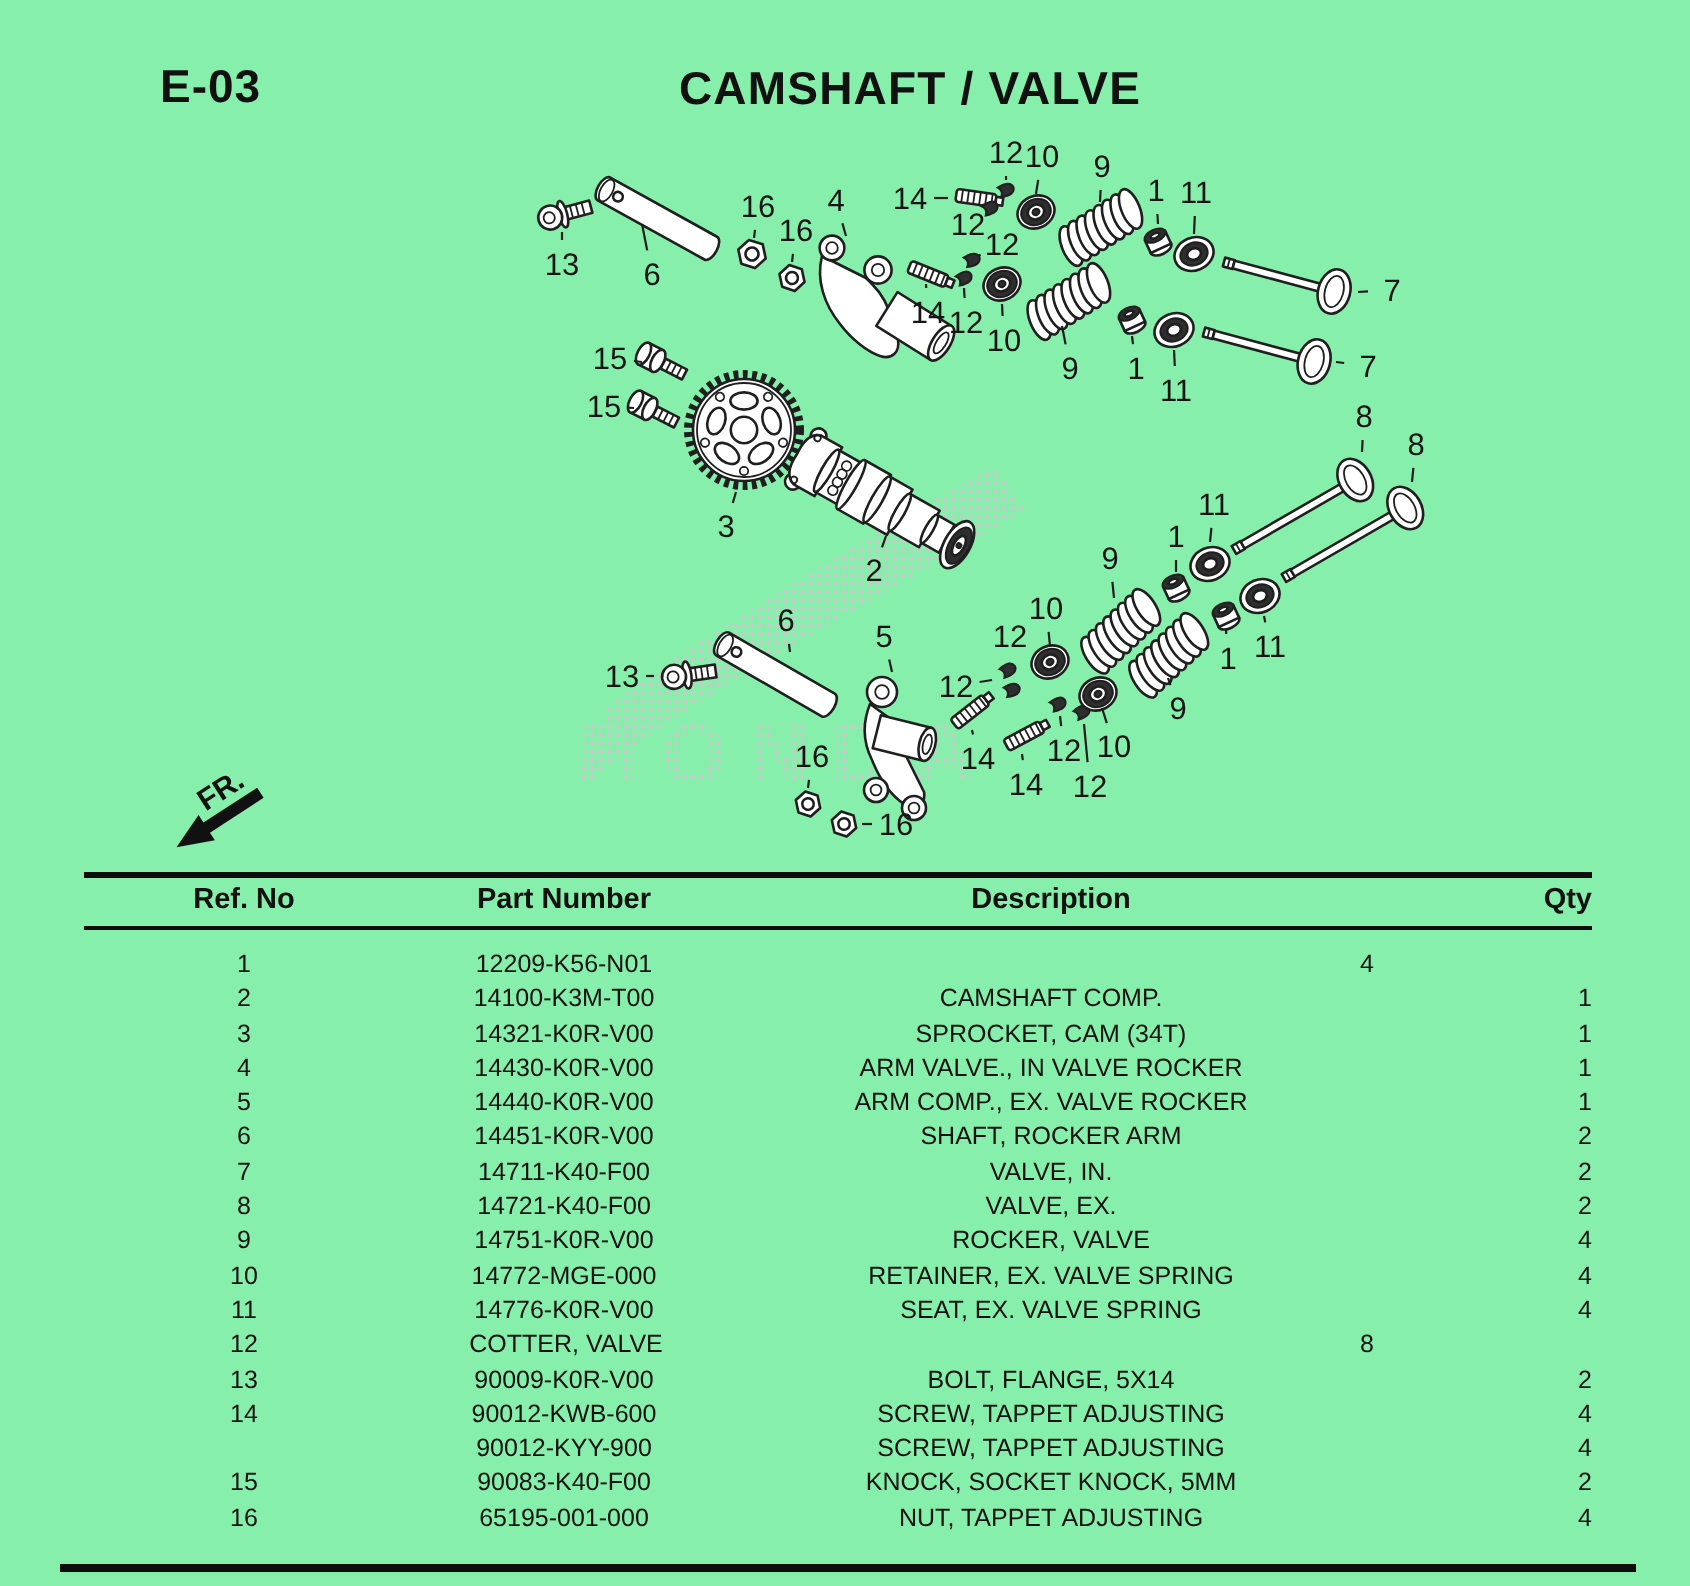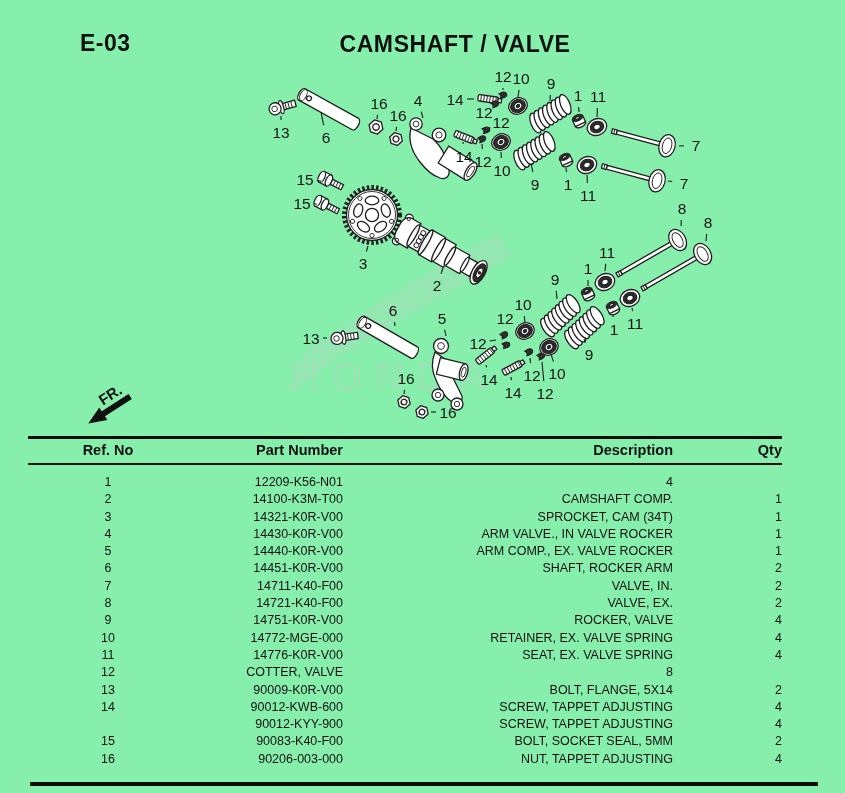--- a/index.html
+++ b/index.html
@@ -9,29 +9,29 @@
   .title{position:absolute;left:65px;top:31px;width:780px;text-align:center;
          font-size:23px;font-weight:bold;letter-spacing:.6px;}
   svg.diagram{position:absolute;left:0;top:0;}
   .part{fill:#fff;stroke:#1f1f1f;stroke-width:1.3;stroke-linejoin:round;stroke-linecap:round;}
   .dk{fill:#2e2e2e;stroke:#1f1f1f;stroke-width:1;}
   .thin{fill:none;stroke:#1f1f1f;stroke-width:.9;}
   .leader{stroke:#1c1c1c;stroke-width:1.1;fill:none;}
   .callout{font-family:"Liberation Sans",sans-serif;font-size:15.5px;fill:#141414;text-anchor:middle;}
   .frtext{font-family:"Liberation Sans",sans-serif;font-size:15px;font-weight:bold;fill:#111;}
   .wmtext{font-family:"Liberation Sans",sans-serif;font-size:42px;font-weight:bold;letter-spacing:11px;}
-  .table-wrap{position:absolute;left:28px;top:436px;width:754px;border-top:3px solid #0d0d0d;}
+  .table-wrap{position:absolute;left:42px;top:436px;width:754px;border-top:3px solid #0d0d0d;}
   .thead{display:grid;grid-template-columns:160px 155px 330px 109px;
          padding:4px 0 5px;line-height:15px;font-size:14.5px;font-weight:bold;
          border-bottom:2px solid #0d0d0d;}
   .tbody{padding-top:9px;font-size:12.5px;}
   .trow{display:grid;grid-template-columns:160px 155px 330px 109px;height:17.3px;line-height:17.3px;}
   .c-ref{text-align:center;}
-  .c-part{text-align:right;padding-left:5px;}
-  .c-desc{text-align:right;padding-left:7px;}
+  .c-part{text-align:center;padding-left:5px;}
+  .c-desc{text-align:center;padding-left:7px;}
   .c-qty{text-align:right;}
   .bottom-rule{position:absolute;left:30px;top:782px;width:788px;height:4px;background:#0d0d0d;}
 </style>
 </head>
 <body>
 
 <div class="page">
 
   <div class="code">E-03</div>
   <div class="title">CAMSHAFT / VALVE</div>
@@ -577,26 +577,26 @@
         </div>
         <div class="trow">
           <div class="c-ref"></div>
           <div class="c-part">90012-KYY-900</div>
           <div class="c-desc">SCREW, TAPPET ADJUSTING</div>
           <div class="c-qty">4</div>
         </div>
         <div class="trow">
           <div class="c-ref">15</div>
           <div class="c-part">90083-K40-F00</div>
-          <div class="c-desc">BOLT, SOCKET SEAL, 5MM</div>
+          <div class="c-desc">KNOCK, SOCKET KNOCK, 5MM</div>
           <div class="c-qty">2</div>
         </div>
         <div class="trow">
           <div class="c-ref">16</div>
-          <div class="c-part">90206-003-000</div>
+          <div class="c-part">65195-001-000</div>
           <div class="c-desc">NUT, TAPPET ADJUSTING</div>
           <div class="c-qty">4</div>
         </div>
       </div>
   </div>
 
   <div class="bottom-rule"></div>
 </div>
 
 </body></html>

